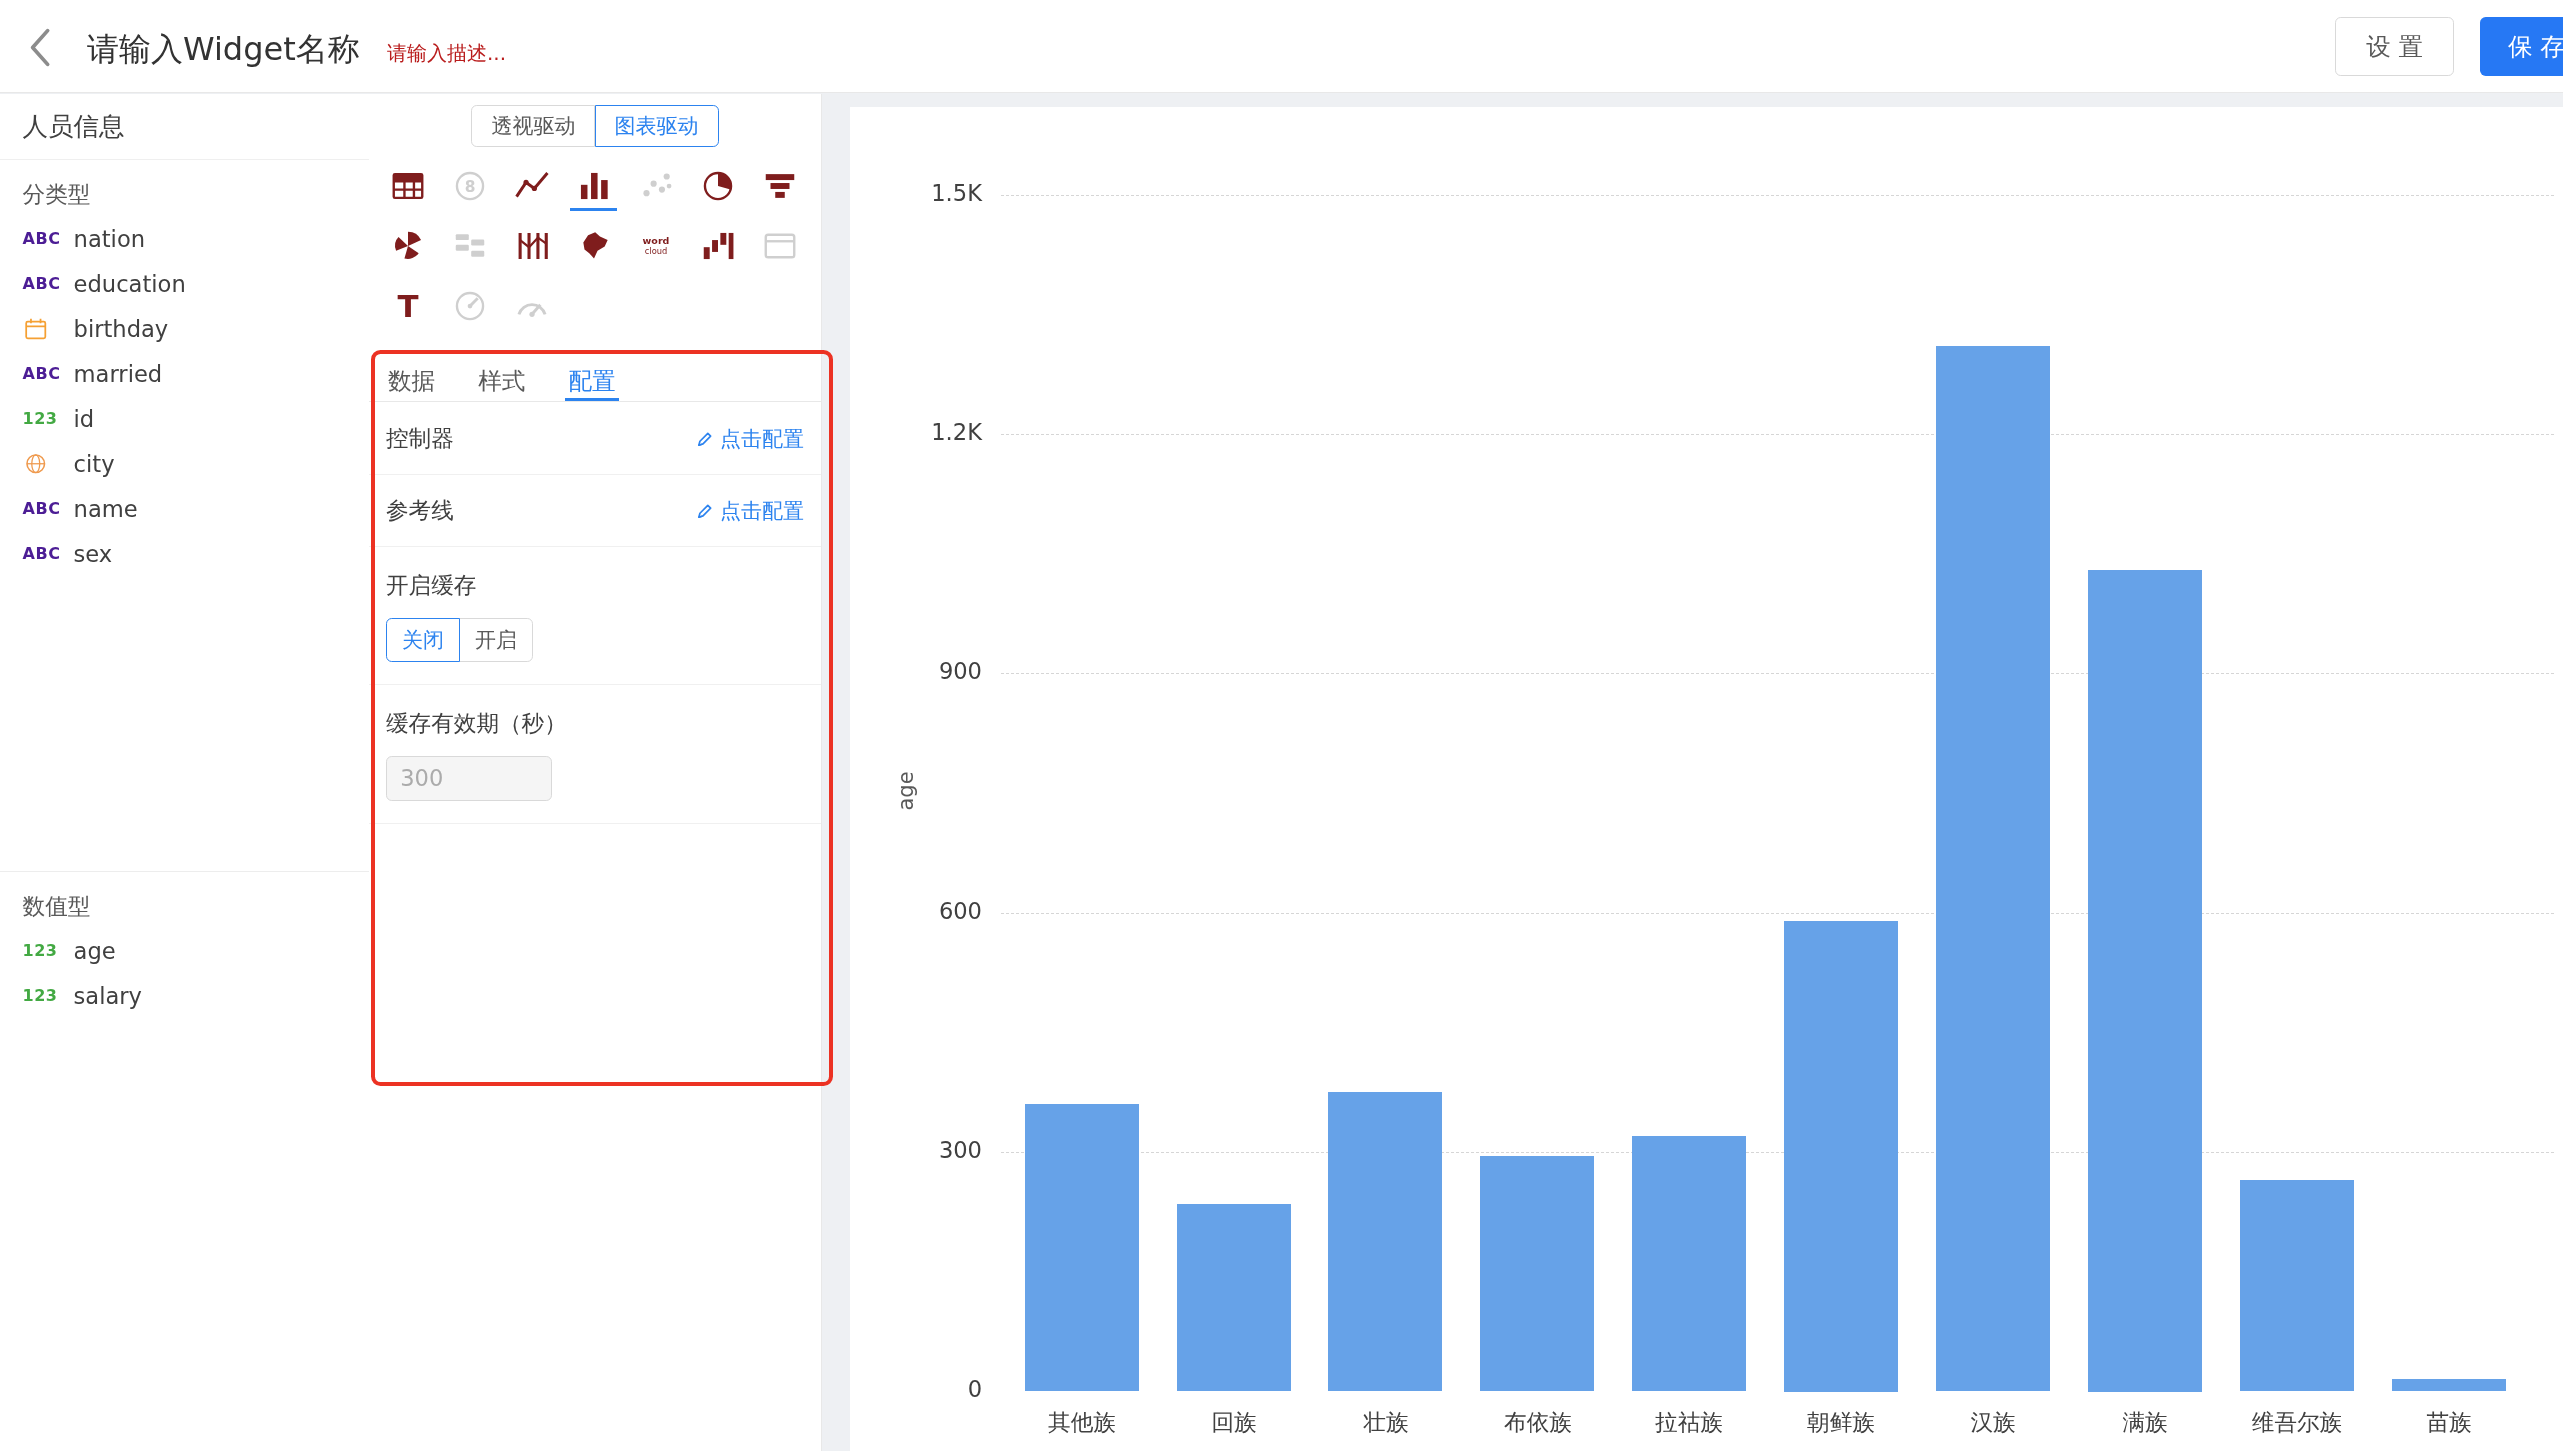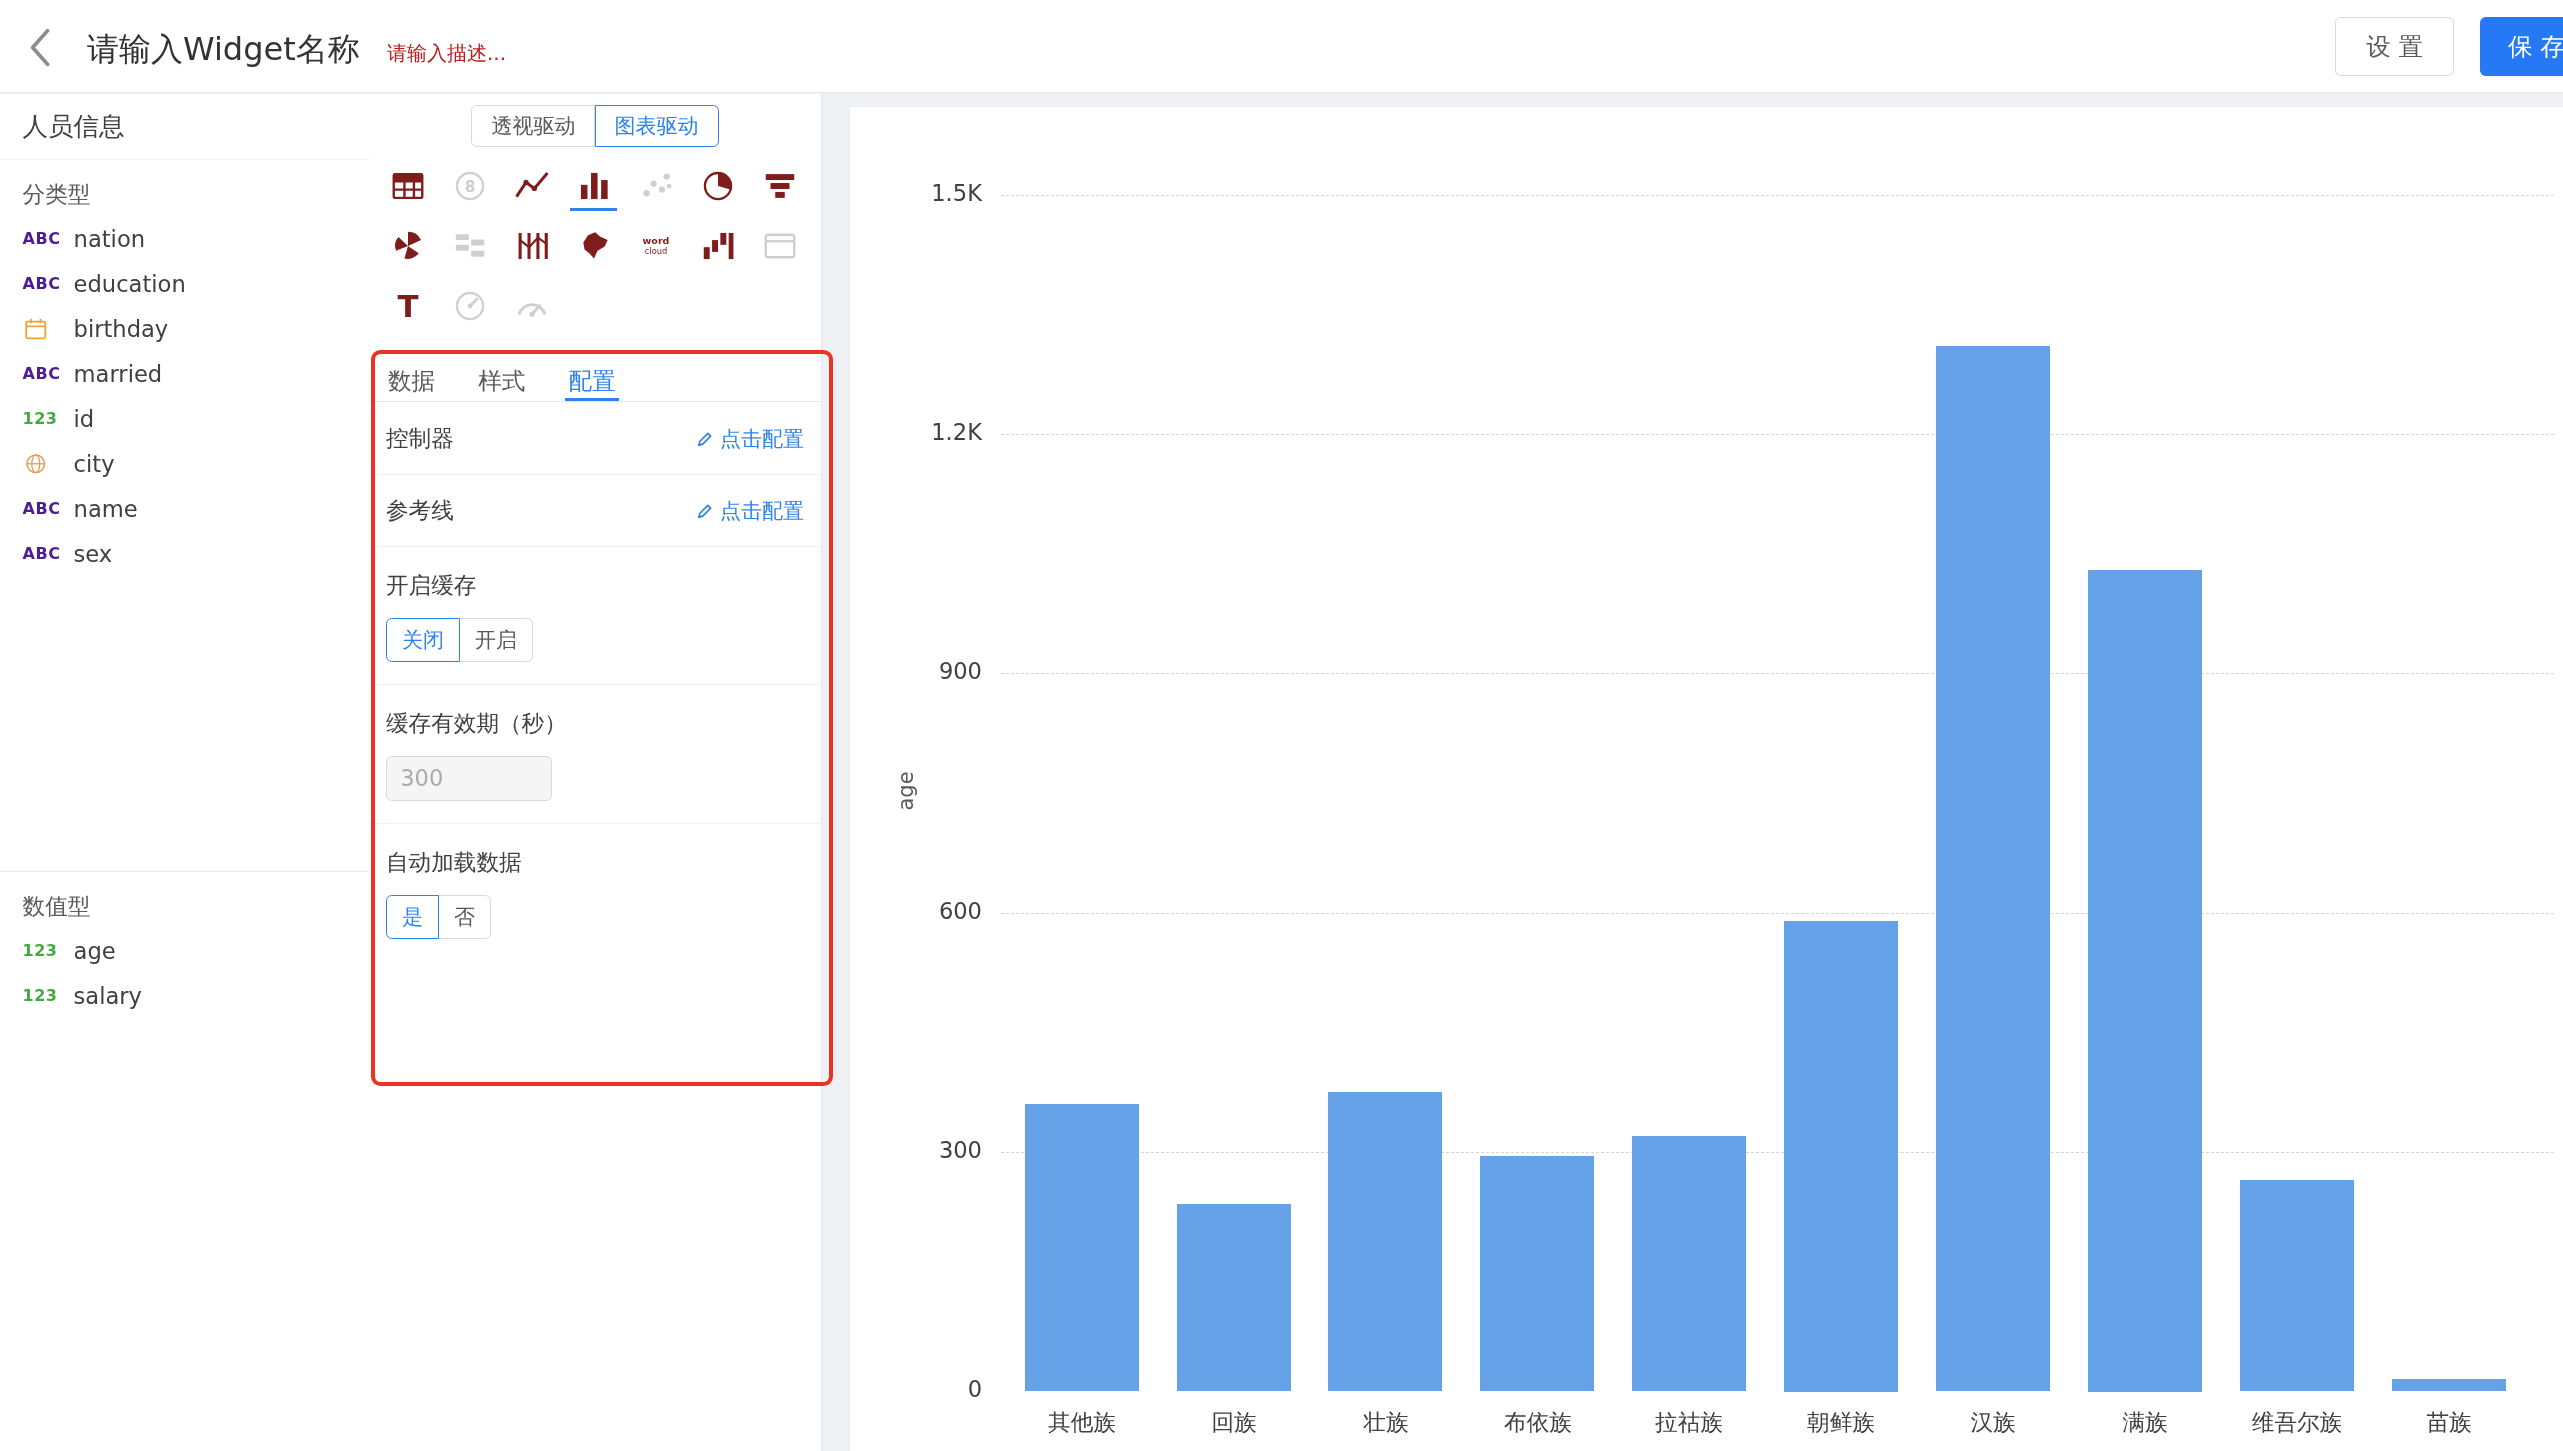--- a/index.html
+++ b/index.html
@@ -415,27 +415,20 @@
           <button class="mini-btn mini-selected">关闭</button>
           <button class="mini-btn">开启</button>
         </div>
     </div>
 
     <div class="config-block">
       <span class="config-label">缓存有效期（秒）</span>
       <input class="text-input" type="text" disabled="" value="300" style="">
     </div>
 
-    <div class="config-block" style="border-bottom:none">
-      <span class="config-label">自动加载数据</span>
-      <div class="mini-toggle">
-          <button class="mini-btn mini-selected">是</button>
-          <button class="mini-btn">否</button>
-        </div>
-    </div>
   </div>
 </div>
 
 <div class="annotation-rect"></div>
 
 <div class="chart-card">
   <div class="chart-plot">
     <div class="ylabel">age</div>
   <div class="ytick" style="top: 1269px;">0</div>
       <div class="gridline" style="top: 1045px;"></div>

